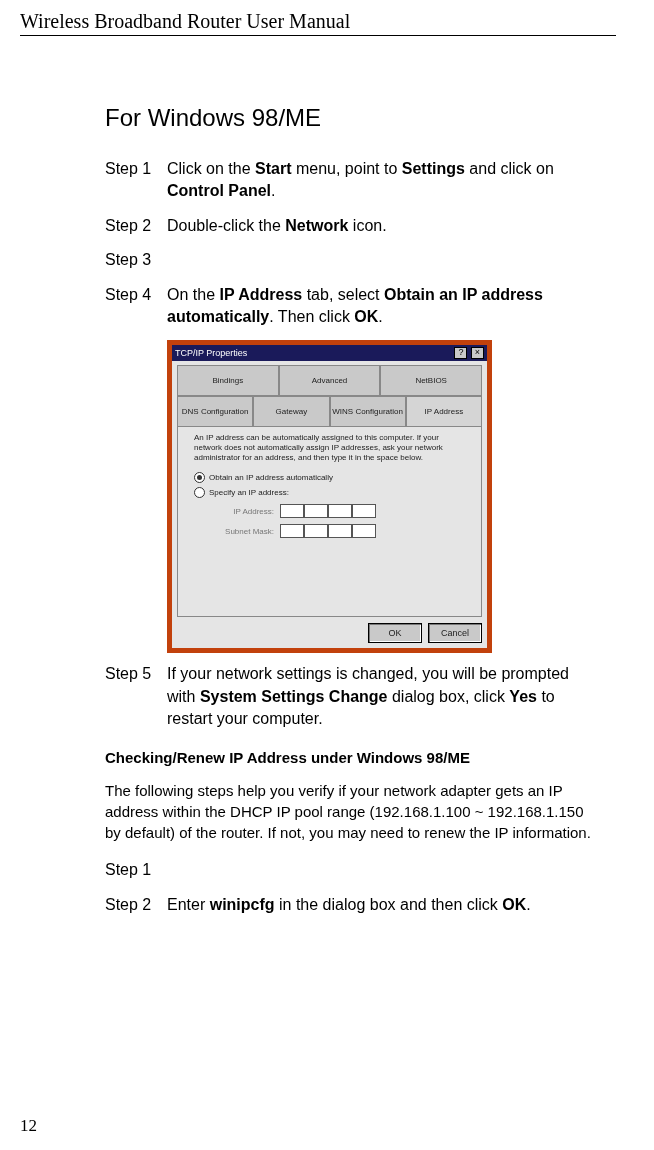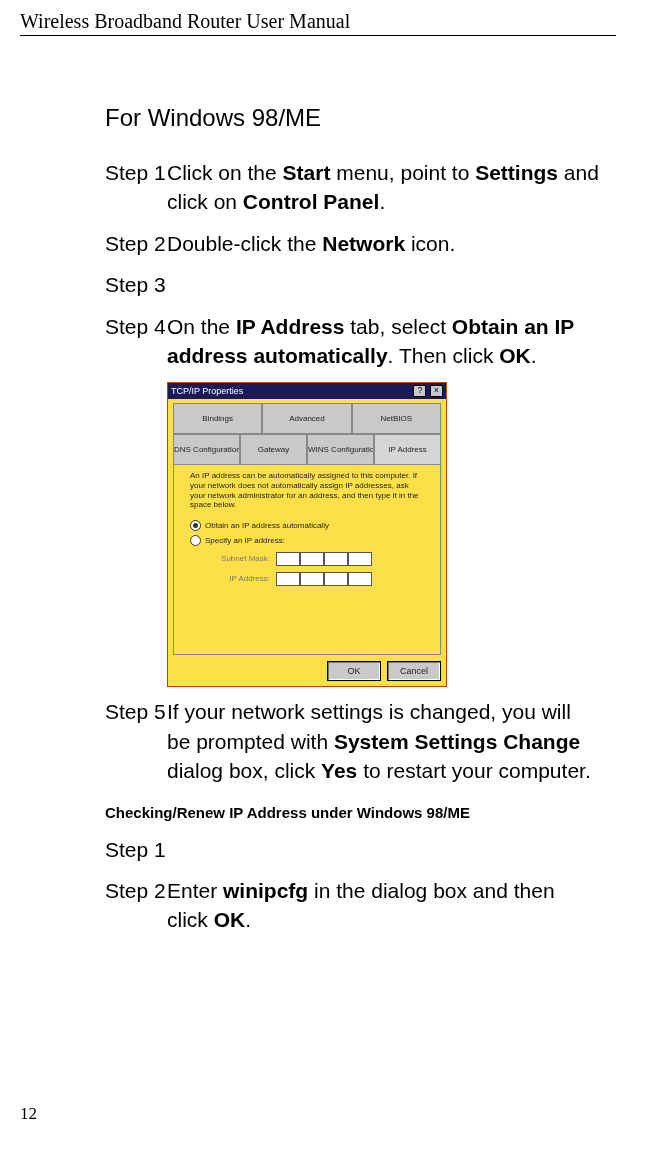--- a/index.html
+++ b/index.html
@@ -29,37 +29,37 @@
   }
   h2.section-heading {
     font-family: Arial, Helvetica, sans-serif;
     font-weight: 400;
     font-size: 24px;
     margin: 0 0 26px 0;
   }
   .step {
     display: flex;
     margin-bottom: 12px;
-    font-size: 21px;
+    font-size: 16px;
     line-height: 1.4;
   }
   .step-label {
     flex: 0 0 62px;
   }
   .step-body {
     flex: 1;
   }
   b { font-weight: 700; }
   .screenshot-wrap {
     margin: 4px 0 10px 62px;
   }
   .tcpip-window {
-    width: 280px;
-    border: 1px solid #c2410c;
-    background: #fde047;
+    width: 325px;
+    border: 5px solid #c2410c;
+    background: #e5e5e5;
     font-size: 9px;
     color: #222;
     box-sizing: border-box;
   }
   .titlebar {
     background: #1a1a5a;
     color: #fff;
     display: flex;
     justify-content: space-between;
     align-items: center;
@@ -172,21 +172,21 @@
     margin: 18px 0 14px 0;
   }
   .para {
     font-size: 15px;
     line-height: 1.42;
     margin-bottom: 16px;
   }
   .pgnum {
     position: absolute;
     left: 20px;
-    bottom: 26px;
+    bottom: 14px;
     font-family: "Times New Roman", Times, serif;
     font-size: 17px;
   }
 </style>
 </head>
 <body>
 
 <div class="page">
   <div class="running-head">Wireless Broadband Router User Manual</div>
 
@@ -237,30 +237,30 @@
             <div class="radio-line">
               <span class="radio checked"></span>
               <span>Obtain an IP address automatically</span>
             </div>
             <div class="radio-line">
               <span class="radio"></span>
               <span>Specify an IP address:</span>
             </div>
             <div class="ip-grid">
               <div class="ip-row">
-                <span class="ip-label">Subnet Mask:</span>
+                <span class="ip-label">IP Address:</span>
                 <span class="ip-boxes">
                   <span class="ip-oct"></span>
                   <span class="ip-oct"></span>
                   <span class="ip-oct"></span>
                   <span class="ip-oct"></span>
                 </span>
               </div>
               <div class="ip-row">
-                <span class="ip-label">IP Address:</span>
+                <span class="ip-label">Subnet Mask:</span>
                 <span class="ip-boxes">
                   <span class="ip-oct"></span>
                   <span class="ip-oct"></span>
                   <span class="ip-oct"></span>
                   <span class="ip-oct"></span>
                 </span>
               </div>
             </div>
           </div>
           <div class="dlg-buttons">
@@ -271,20 +271,21 @@
       </div>
     </div>
 
     <div class="step">
       <div class="step-label">Step 5</div>
       <div class="step-body">If your network settings is changed, you will be prompted with <b>System Settings Change</b> dialog box, click <b>Yes</b> to restart your computer.</div>
     </div>
 
     <div class="subheading">Checking/Renew IP Address under Windows 98/ME</div>
 
+    <div class="para">The following steps help you verify if your network adapter gets an IP address within the DHCP IP pool range (192.168.1.100 ~ 192.168.1.150 by default) of the router. If not, you may need to renew the IP information.</div>
 
     <div id="steps-b">
         <div class="step">
           <div class="step-label">Step 1</div>
         </div>
         <div class="step">
           <div class="step-label">Step 2</div>
           <div class="step-body">Enter <b>winipcfg</b> in the dialog box and then click <b>OK</b>.</div>
         </div>
       </div>

